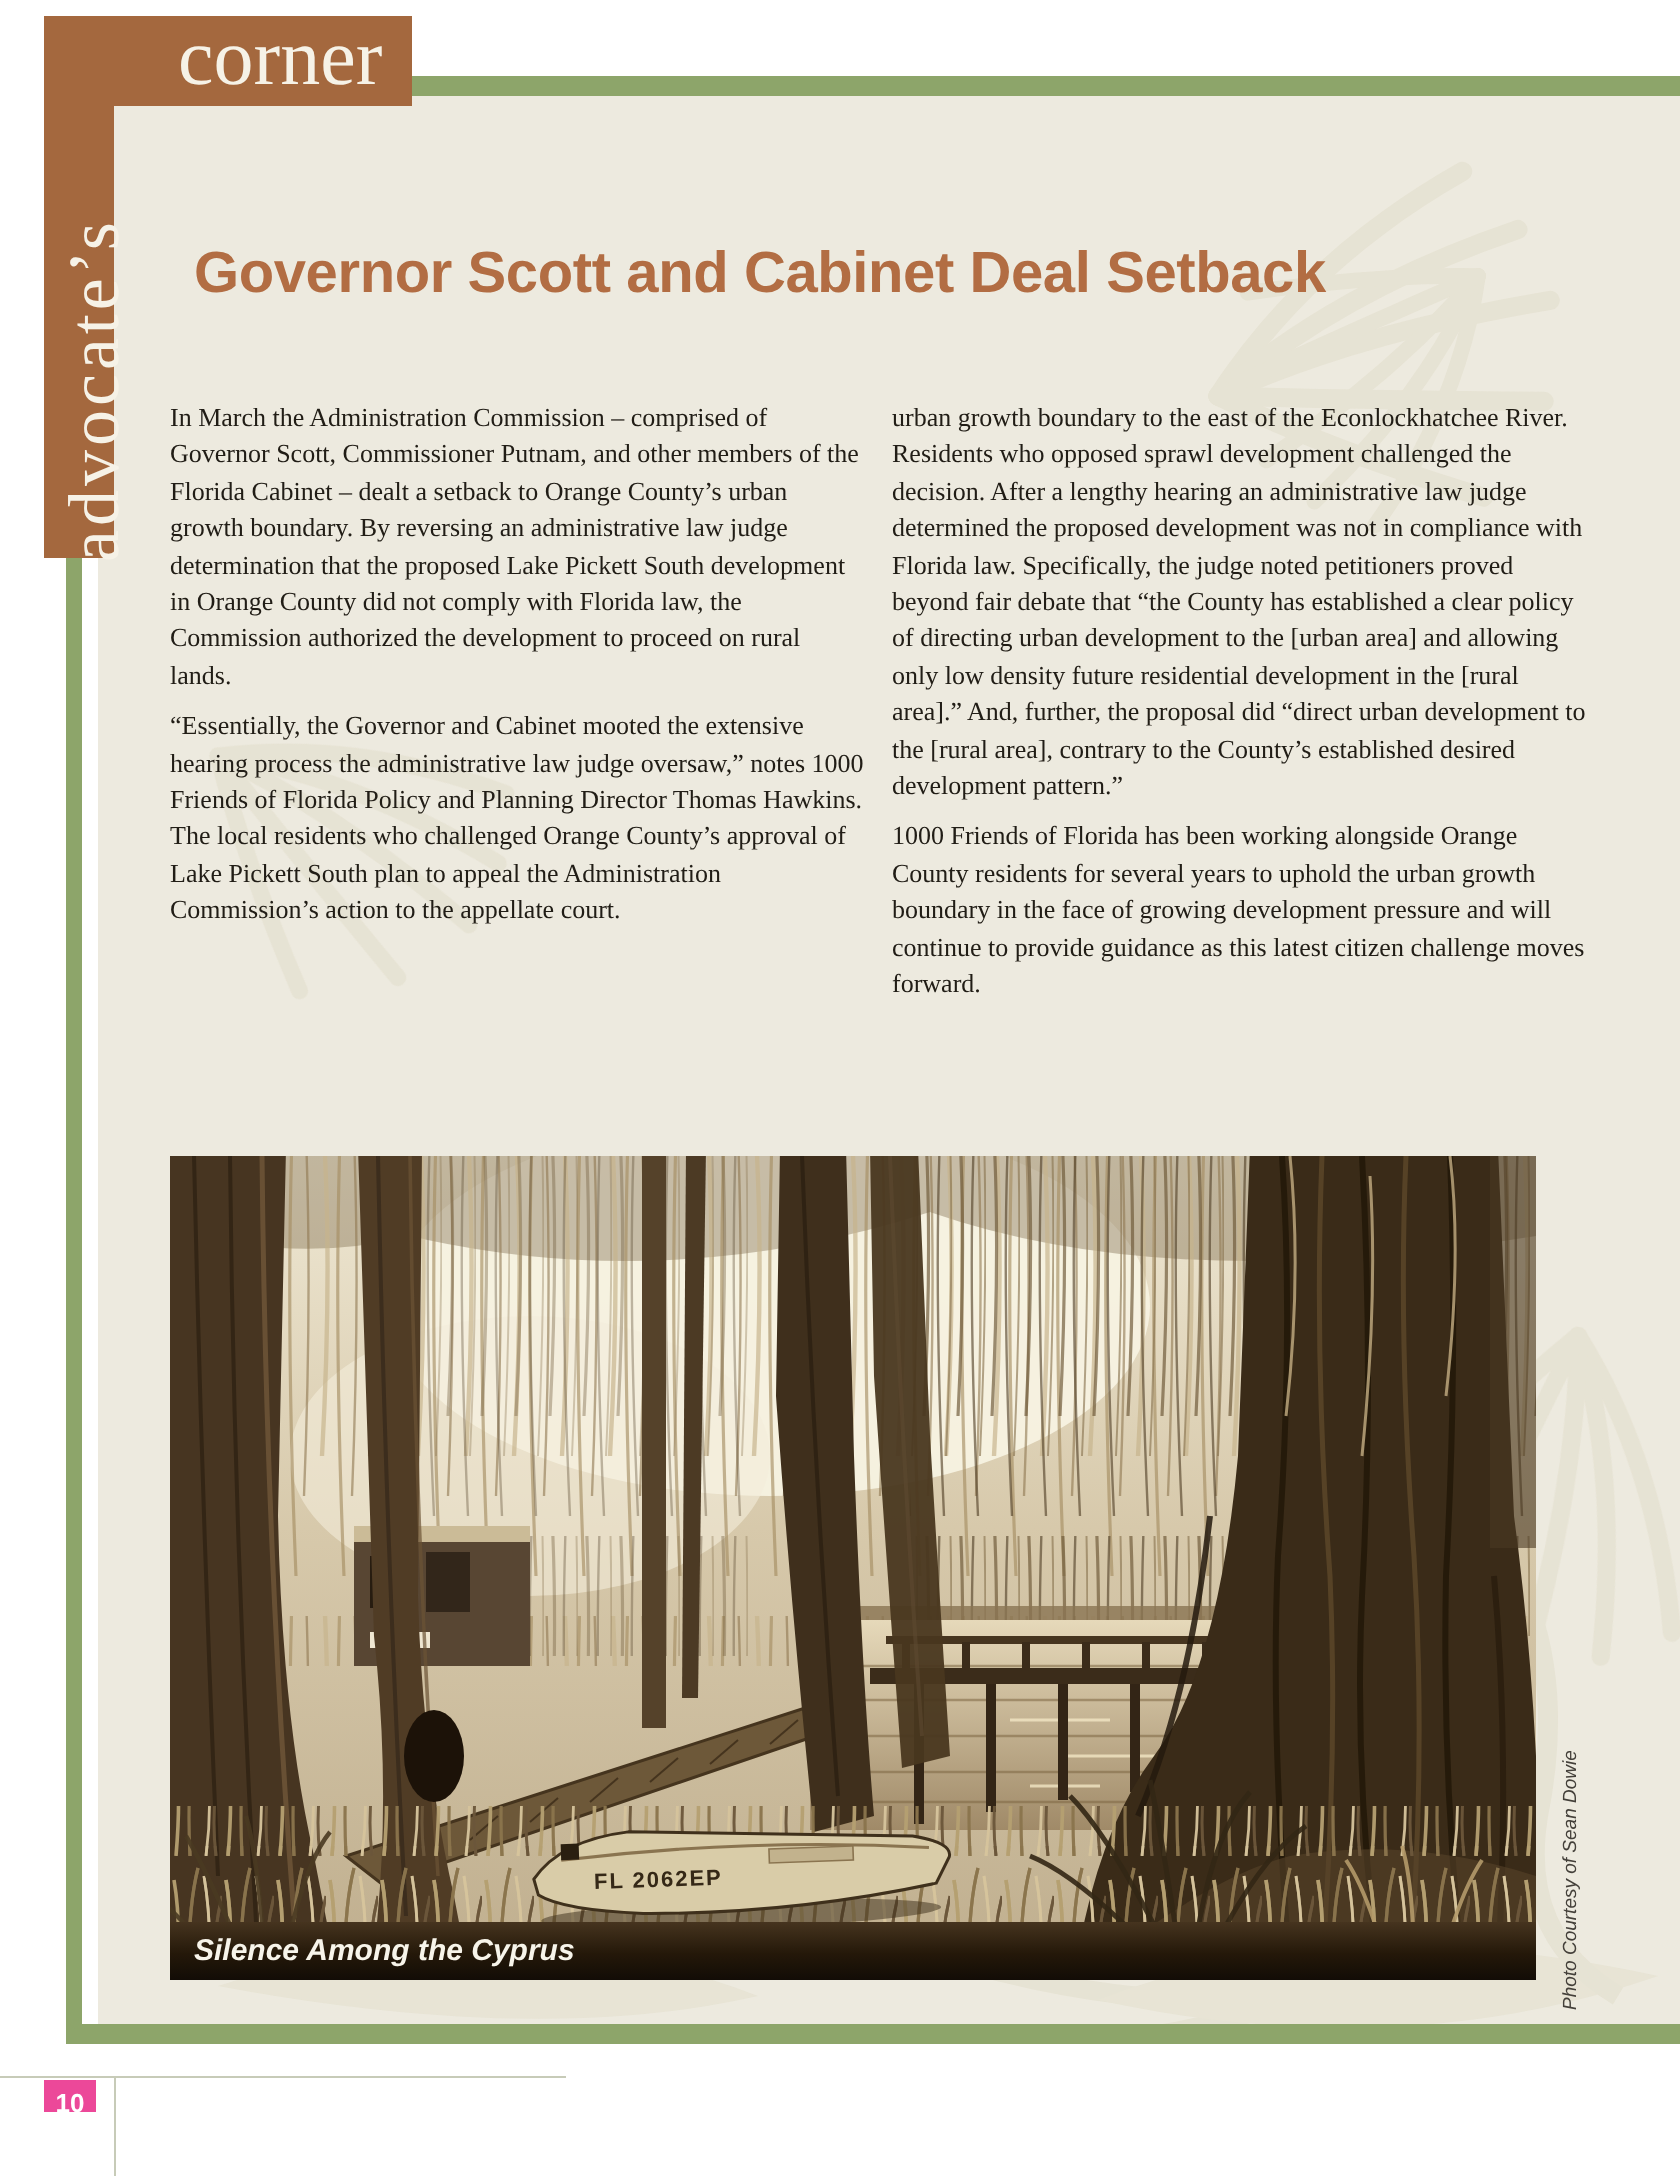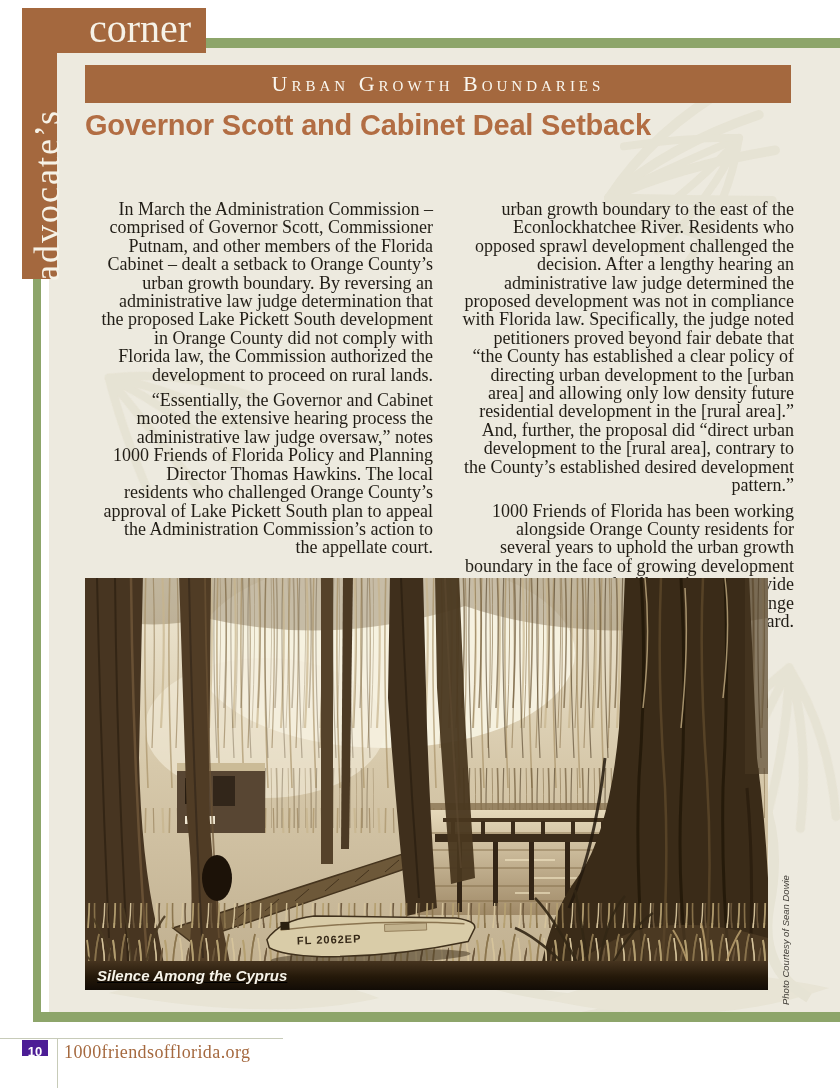--- a/index.html
+++ b/index.html
@@ -21,44 +21,44 @@
   .corner-strip{position:absolute;left:22px;top:8px;width:35px;height:271px;background:#A4683E;z-index:4;}
   .vtext{position:absolute;left:4px;top:273px;transform:rotate(-90deg);transform-origin:0 0;
          width:271px;color:#F6F2E7;font-size:36px;letter-spacing:2px;white-space:nowrap;}
 
   
   .title-bar{position:absolute;left:36px;top:17px;width:706px;height:38px;background:#A4683E;
              z-index:2;text-align:center;}
   .title-text{font-variant:small-caps;color:#FAF7EF;font-size:22px;line-height:38px;letter-spacing:4px;}
 
   
-  .headline{position:absolute;left:36px;top:60px;width:710px;margin:0;z-index:2;
+  .headline{position:absolute;left:36px;top:60px;width:710px;margin:12px;z-index:2;
             font-family:"Liberation Sans","DejaVu Sans",sans-serif;font-weight:bold;
             font-size:29px;line-height:34px;color:#B26D43;letter-spacing:-0.2px;}
 
   
   .columns{position:absolute;left:36px;top:152px;width:709px;display:flex;gap:13px;z-index:2;}
   .col{width:348px;}
-  .col p{margin:0 0 7px 16px;font-size:18px;line-height:18.4px;color:#211D16;text-align:right;}
+  .col p{margin:0 0 7px 0;font-size:13px;line-height:18.4px;color:#211D16;text-align:left;}
 
   
   .photo{position:absolute;left:36px;top:530px;width:683px;height:412px;margin:0;z-index:2;}
   .photo svg{display:block;}
   .caption{position:absolute;left:0;bottom:0;width:683px;height:29px;
-           background:linear-gradient(180deg,#46341F 0%,#241809 55%,#120C06 100%);text-decoration:underline;}
+           background:linear-gradient(180deg,#46341F 0%,#241809 55%,#120C06 100%);}
   .caption span{display:block;color:#F7F4EA;font-family:"Liberation Sans","DejaVu Sans",sans-serif;
                 font-style:italic;font-weight:bold;font-size:15px;line-height:29px;padding-left:12px;}
   .credit{position:absolute;left:731px;top:957px;transform:rotate(-90deg);transform-origin:0 0;
           width:162px;font-family:"Liberation Sans","DejaVu Sans",sans-serif;font-style:italic;
           font-size:9.5px;color:#44403A;white-space:nowrap;z-index:2;}
 
   
   .footer-rule{position:absolute;left:0;top:1038px;width:283px;height:1px;background:#C7CBB8;}
   .footer-vrule{position:absolute;left:57px;top:1038px;width:1px;height:50px;background:#C7CBB8;}
-  .pagenum{position:absolute;left:22px;top:1040px;width:26px;height:16px;background:#4c1d95;
+  .pagenum{position:absolute;left:22px;top:1040px;width:26px;height:16px;background:#ec4899;
            color:#FFFFFF;font-family:"Liberation Sans","DejaVu Sans",sans-serif;font-weight:bold;
            font-size:13px;line-height:23px;text-align:center;}
   .site-url{position:absolute;left:64px;top:1042px;font-size:18px;color:#A5693F;letter-spacing:0.4px;}
 </style>
 </head>
 <body>
 
 <div class="page">
 
   <div class="frame-top"></div>
@@ -83,23 +83,20 @@
         <use href="#frond" transform="translate(60,330) scale(1.4) rotate(35)"></use>
         <use href="#frond" transform="translate(740,620) scale(1.5) rotate(100)"></use>
         <use href="#frond" transform="translate(120,930) scale(1.7) rotate(-30)"></use>
         <use href="#frond" transform="translate(600,950) scale(1.6) rotate(-160)"></use>
         <path d="M60,945 Q200,900 330,950 Q220,975 60,945 Z" fill="#E3DFCC"></path>
         <path d="M500,952 Q620,905 780,940 Q650,985 500,952 Z" fill="#E3DFCC"></path>
         <path d="M680,700 q60,60 40,160 q-10,60 40,90" stroke="#E1DDCA" stroke-width="10" fill="none"></path>
       </g>
     </svg>
 
-    <div class="title-bar">
-      <span class="title-text">Urban Growth Boundaries</span>
-    </div>
 
     <h1 class="headline"><span>Governor Scott and Cabinet Deal Setback</span><br></h1>
 
     <div class="columns">
       <div class="col">
         <p>In March the Administration Commission – comprised of Governor Scott, Commissioner Putnam, and other members of the Florida Cabinet – dealt a setback to Orange County’s urban growth boundary.  By reversing an administrative law judge determination that the proposed Lake Pickett South development in Orange County did not comply with Florida law, the Commission authorized the development to proceed on rural lands.</p>
         <p>“Essentially, the Governor and Cabinet mooted the extensive hearing process the administrative law judge oversaw,” notes 1000 Friends of Florida Policy and Planning Director Thomas Hawkins. The local residents who challenged Orange County’s approval of Lake Pickett South plan to appeal the Administration Commission’s action to the appellate court.</p>
       </div>
       <div class="col">
         <p>urban growth boundary to the east of the Econlockhatchee River.  Residents who opposed sprawl development challenged the decision. After a lengthy hearing an administrative law judge determined the proposed development was not in compliance with Florida law. Specifically, the judge noted petitioners proved beyond fair debate that “the County has established a clear policy of directing urban development to the [urban area] and allowing only low density future residential development in the [rural area].” And, further, the proposal did “direct urban development to the [rural area], contrary to the County’s established desired development pattern.”</p>
@@ -290,15 +287,14 @@
   <div class="corner-box">
     <span>corner</span>
   </div>
   <div class="corner-strip">
     <span class="vtext">advocate’s</span>
   </div>
 
   <div class="footer-rule"></div>
   <div class="footer-vrule"></div>
   <div class="pagenum">10</div>
-  <div class="site-url">1000friendsofflorida.org</div>
 
 </div>
 
 </body></html>

